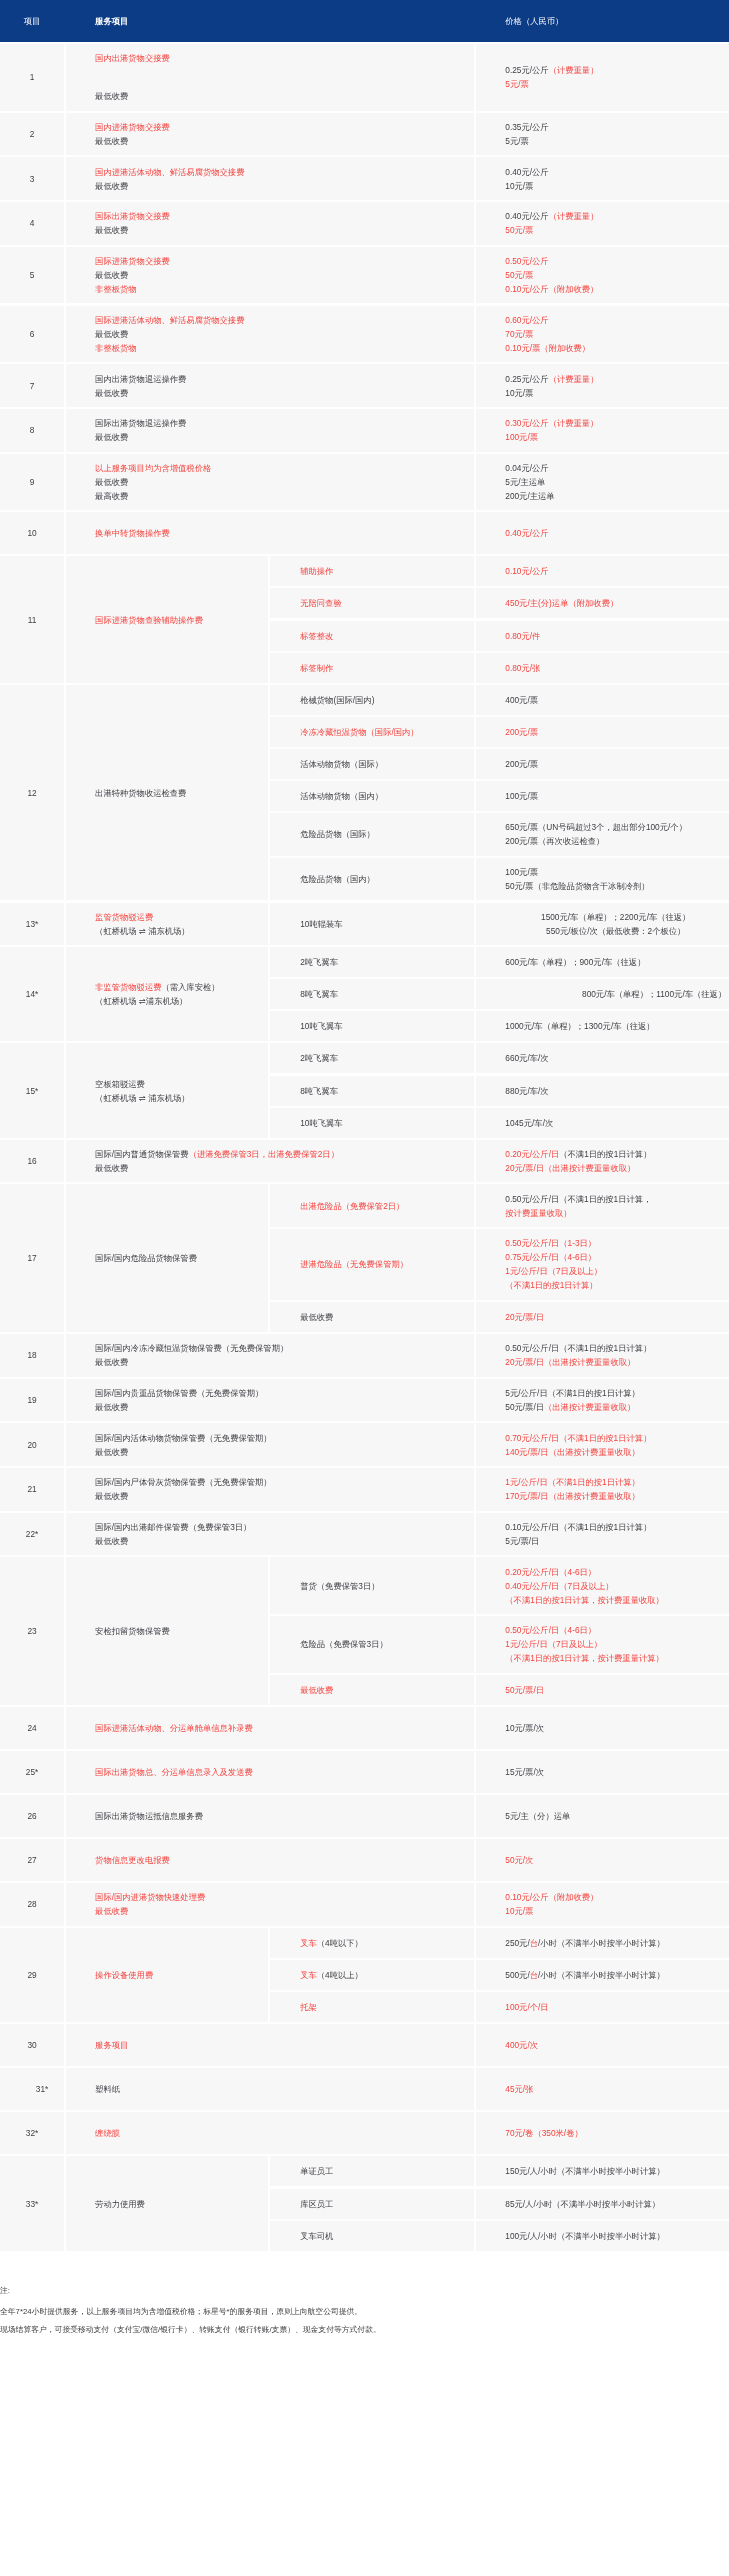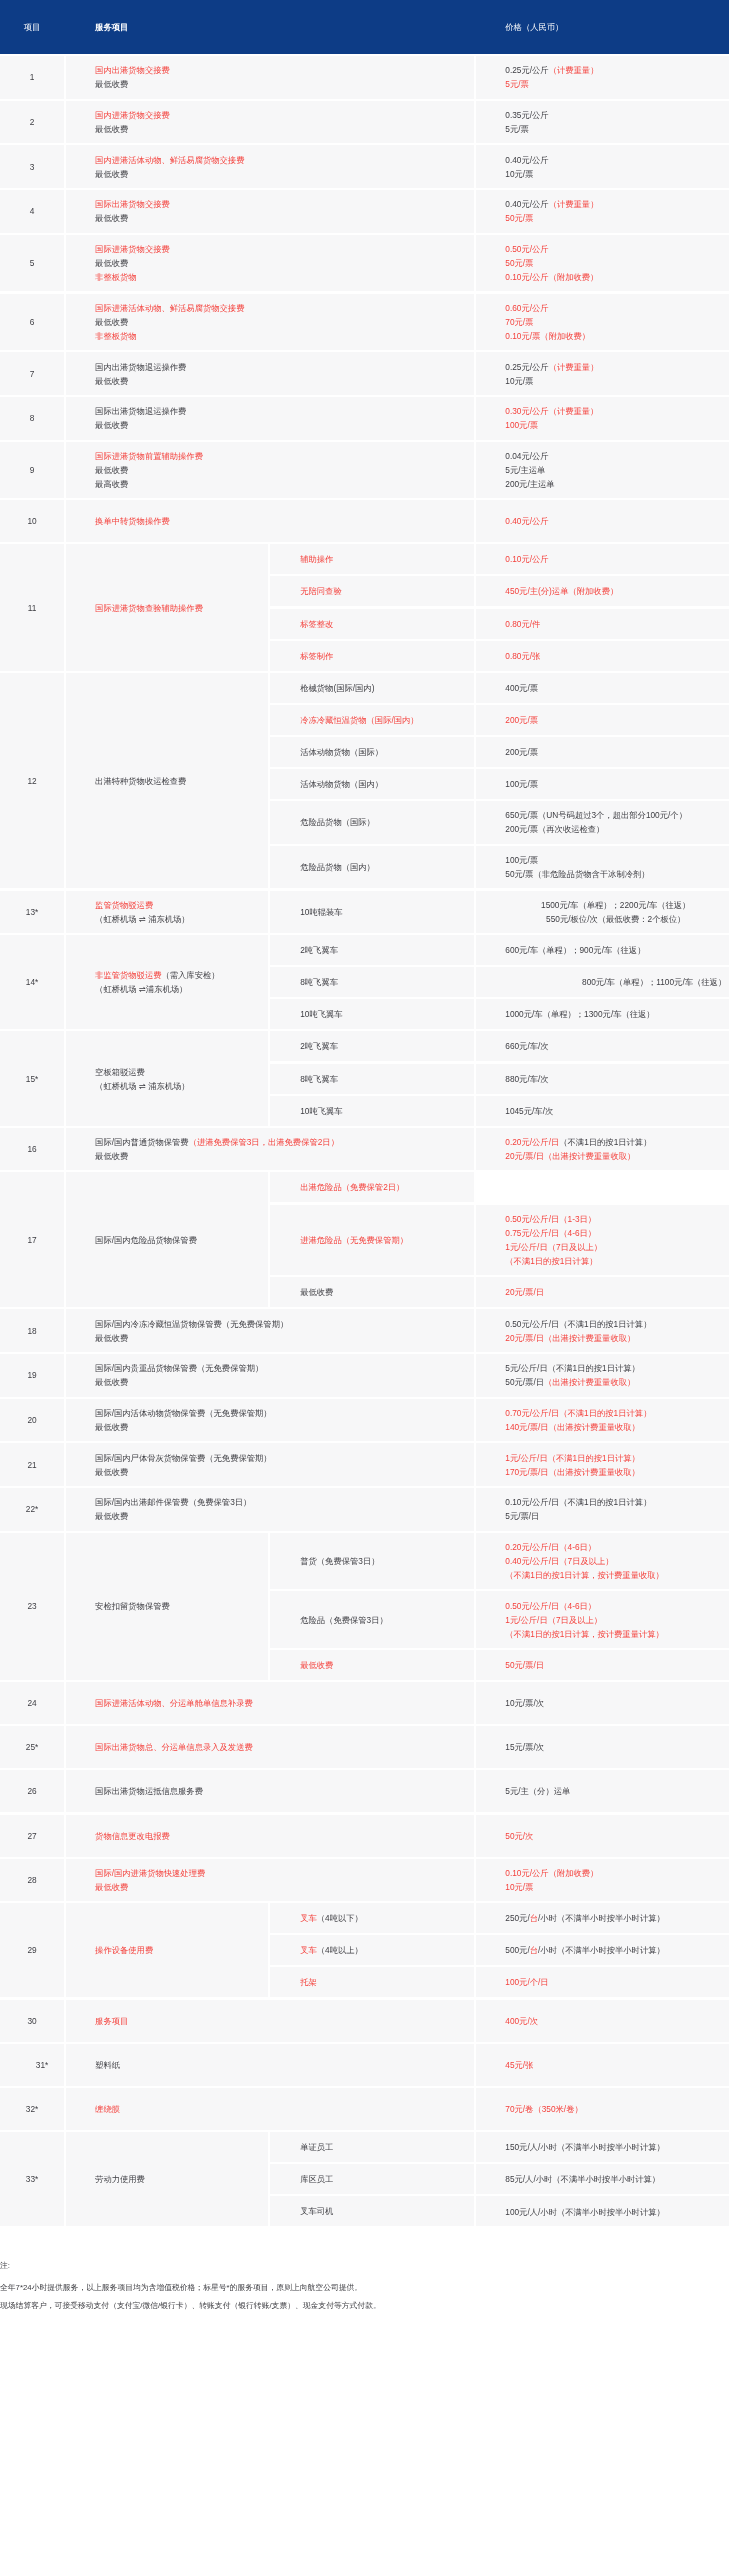--- a/index.html
+++ b/index.html
@@ -15,21 +15,21 @@
     background:#ffffff;
     font-family:"Liberation Sans","DejaVu Sans",sans-serif;
     font-size:8.3px;
     color:var(--dark);
   }
   .table{width:729px;}
   .thead{
     display:grid;
     grid-template-columns:64px 2.1px 202px 2.1px 204px 2.1px 253px;
     background:var(--hbg);
-    height:54px;
+    height:42px;
     color:#ffffff;
   }
   .th{display:flex;align-items:center;}
   .th-item{grid-column:1;justify-content:center;}
   .th-service{grid-column:3 / 6;padding-left:29px;font-weight:bold;}
   .th-price{grid-column:7;padding-left:29px;}
   .row{
     display:grid;
     grid-template-columns:64px 2.1px 202px 2.1px 204px 2.1px 253px;
     row-gap:2.1px;
@@ -67,21 +67,21 @@
   <div class="thead">
     <div class="th th-item">项目</div>
     <div class="th th-service">服务项目</div>
     <div class="th th-price">价格（人民币）</div>
   </div>
   <div id="rows">
       <div class="row mainrow">
         <div class="cell no" style="grid-row: 1 / span 1;">
           <div class="line">1</div>
         </div>
-        <div class="cell svc" style="grid-row: 1 / span 1;">
+        <div class="cell svc" style="grid-row: 1 / span 1; gap: 24px;">
           <div class="line"><span class="r">国内出港货物交接费</span></div>
           <div class="line"><span>最低收费</span></div>
         </div>
         <div class="cell price">
           <div class="line"><span>0.25元/公斤</span><span class="r">（计费重量）</span></div>
           <div class="line"><span class="r">5元/票</span></div>
         </div>
       </div>
       <div class="row mainrow">
         <div class="cell no" style="grid-row: 1 / span 1;">
@@ -176,21 +176,21 @@
         <div class="cell price">
           <div class="line"><span class="r">0.30元/公斤（计费重量）</span></div>
           <div class="line"><span class="r">100元/票</span></div>
         </div>
       </div>
       <div class="row mainrow">
         <div class="cell no" style="grid-row: 1 / span 1;">
           <div class="line">9</div>
         </div>
         <div class="cell svc" style="grid-row: 1 / span 1;">
-          <div class="line"><span class="r">国际进港货物前置辅助操作费</span></div>
+          <div class="line"><span class="r">以上服务项目均为含增值税价格</span></div>
           <div class="line"><span>最低收费</span></div>
           <div class="line"><span>最高收费</span></div>
         </div>
         <div class="cell price">
           <div class="line"><span>0.04元/公斤</span></div>
           <div class="line"><span>5元/主运单</span></div>
           <div class="line"><span>200元/主运单</span></div>
         </div>
       </div>
       <div class="row mainrow">
@@ -367,20 +367,24 @@
       </div>
       <div class="row subsrow">
         <div class="cell no" style="grid-row: 1 / span 3;">
           <div class="line">17</div>
         </div>
         <div class="cell svc half" style="grid-row: 1 / span 3;">
           <div class="line"><span>国际/国内危险品货物保管费</span></div>
         </div>
         <div class="cell sub" style="grid-row: 1;">
           <div class="line"><span class="r">出港危险品（免费保管2日）</span></div>
+        </div>
+        <div class="cell price" style="grid-row: 1;">
+          <div class="line"><span>0.50元/公斤/日（不满1日的按1日计算，</span></div>
+          <div class="line"><span class="r">按计费重量收取）</span></div>
         </div>
         <div class="cell sub" style="grid-row: 2;">
           <div class="line"><span class="r">进港危险品（无免费保管期）</span></div>
         </div>
         <div class="cell price" style="grid-row: 2;">
           <div class="line"><span class="r">0.50元/公斤/日（1-3日）</span></div>
           <div class="line"><span class="r">0.75元/公斤/日（4-6日）</span></div>
           <div class="line"><span class="r">1元/公斤/日（7日及以上）</span></div>
           <div class="line"><span class="r">（不满1日的按1日计算）</span></div>
         </div>

